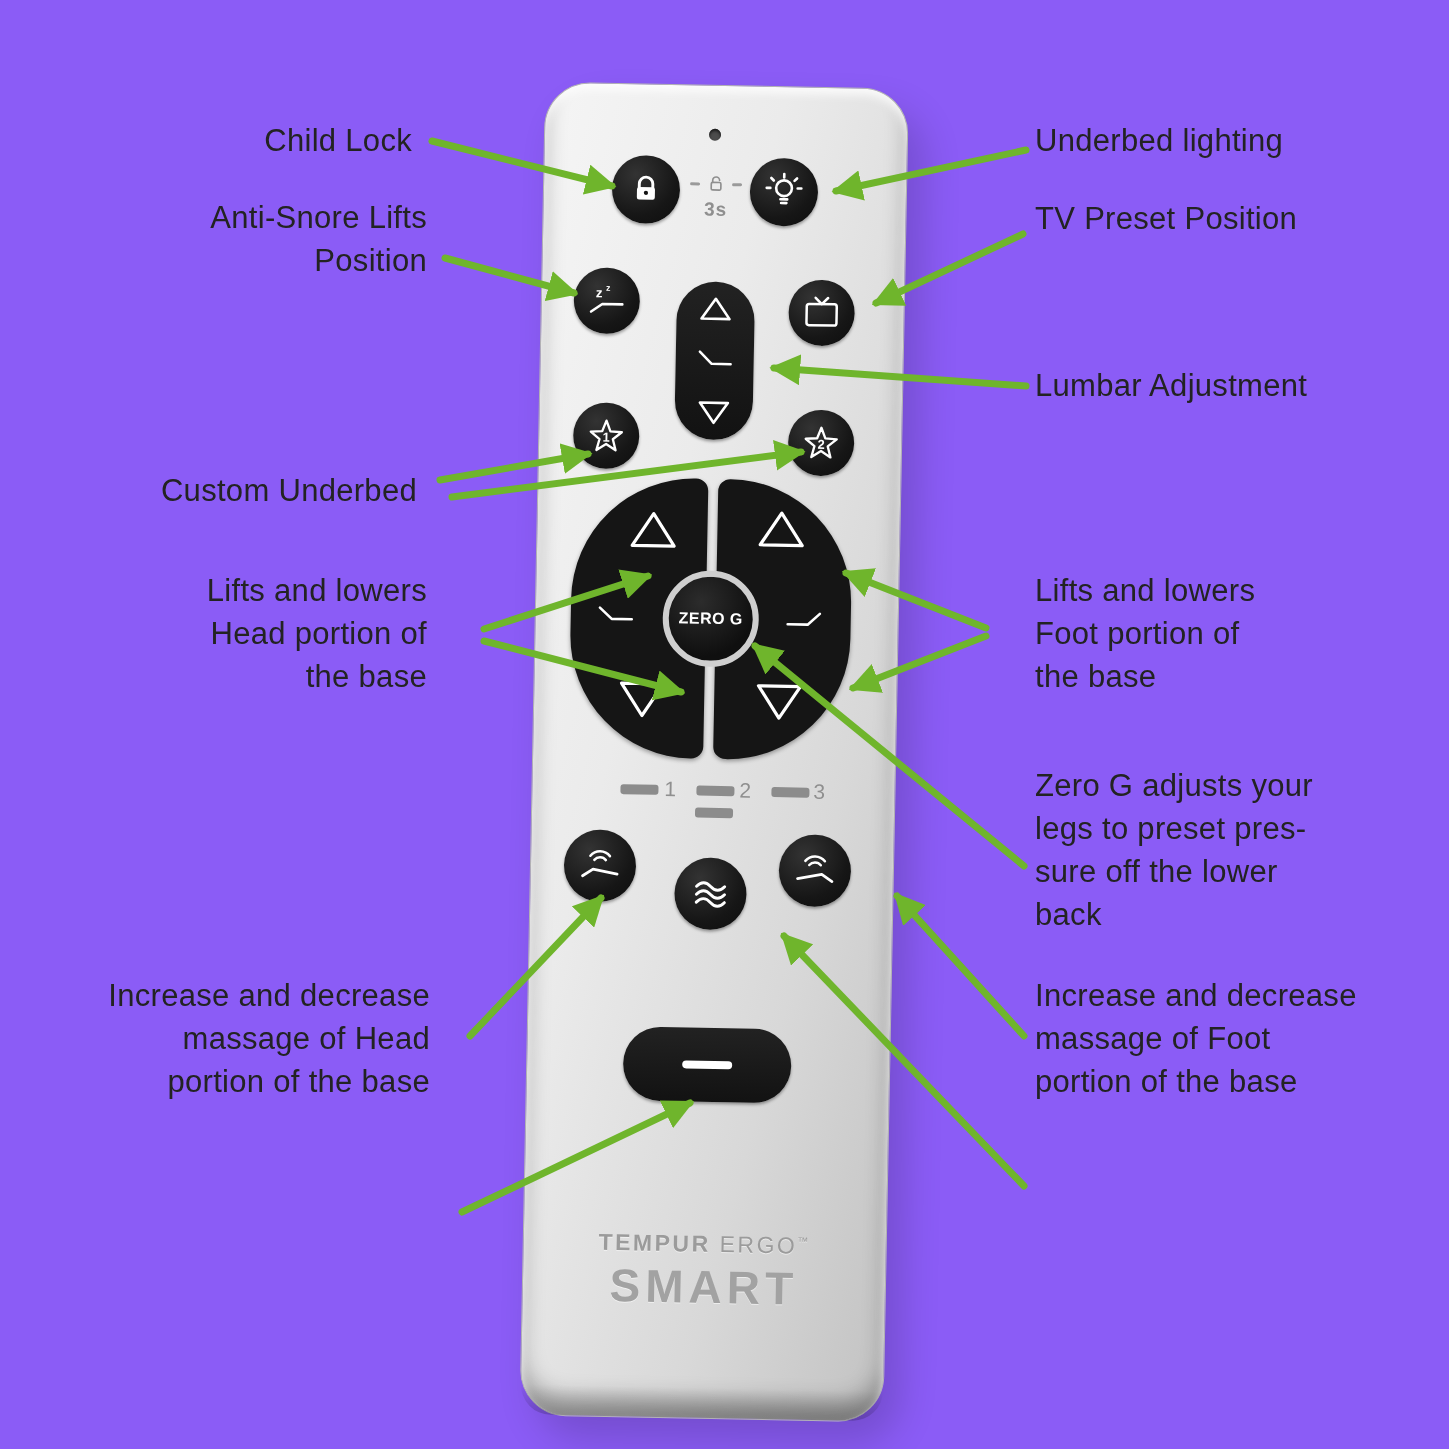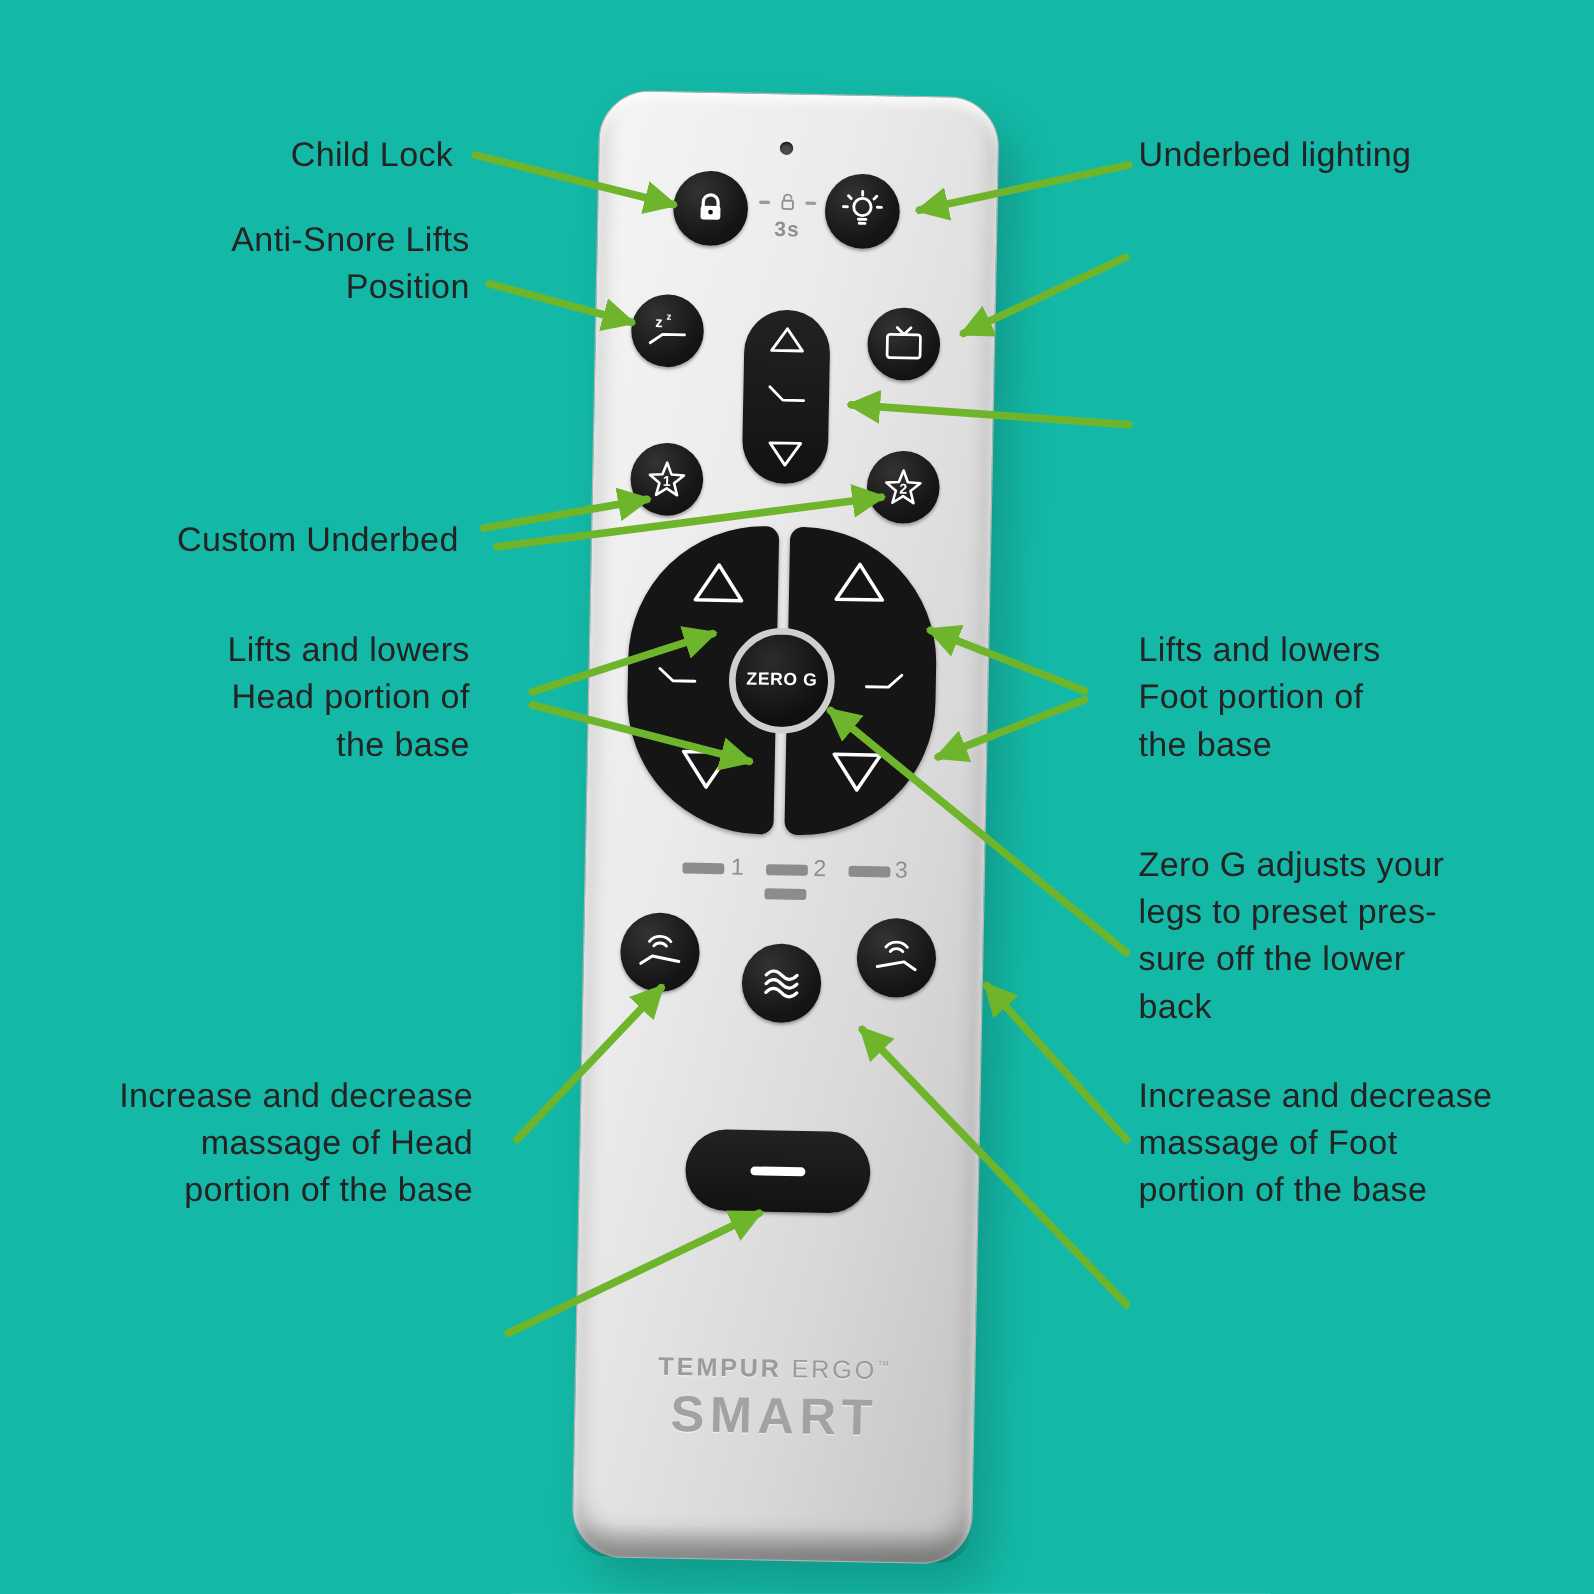--- a/index.html
+++ b/index.html
@@ -1,16 +1,16 @@
 <!DOCTYPE html>
 <html><head>
 <meta charset="utf-8">
 <style>
   html,body { margin:0; padding:0; background:#fff; }
-  .canvas { position:relative; width:1449px; height:1449px; background:#14b8a6; overflow:hidden;
+  .canvas { position:relative; width:1449px; height:1449px; background:#8b5cf6; overflow:hidden;
             font-family:"Liberation Sans", sans-serif; }
 
   
   .label { position:absolute; font-size:31px; line-height:43px; color:#232323;
            white-space:pre-line; letter-spacing:0.3px; z-index:3; }
   .label.ra { text-align:right; }
 
   
   svg.arrows { position:absolute; left:0; top:0; z-index:2; pointer-events:none; }
   svg.arrows line { stroke:#6fb52c; stroke-width:7; stroke-linecap:round; marker-end:url(#ah); }
@@ -111,20 +111,22 @@
 Position</div>
   <div class="label ra" style="top:469px; right:1032px">Custom Underbed</div>
   <div class="label ra" style="top:569px; right:1022px">Lifts and lowers
 Head portion of
 the base</div>
   <div class="label ra" style="top:974px; right:1019px">Increase and decrease
 massage of Head
 portion of the base</div>
 
   <div class="label" style="top:119px; left:1035px">Underbed lighting</div>
+  <div class="label" style="top:197px; left:1035px">TV Preset Position</div>
+  <div class="label" style="top:364px; left:1035px">Lumbar Adjustment</div>
   <div class="label" style="top:569px; left:1035px">Lifts and lowers
 Foot portion of
 the base</div>
   <div class="label" style="top:764px; left:1035px">Zero G adjusts your
 legs to preset pres-
 sure off the lower
 back</div>
   <div class="label" style="top:974px; left:1035px">Increase and decrease
 massage of Foot
 portion of the base</div>

